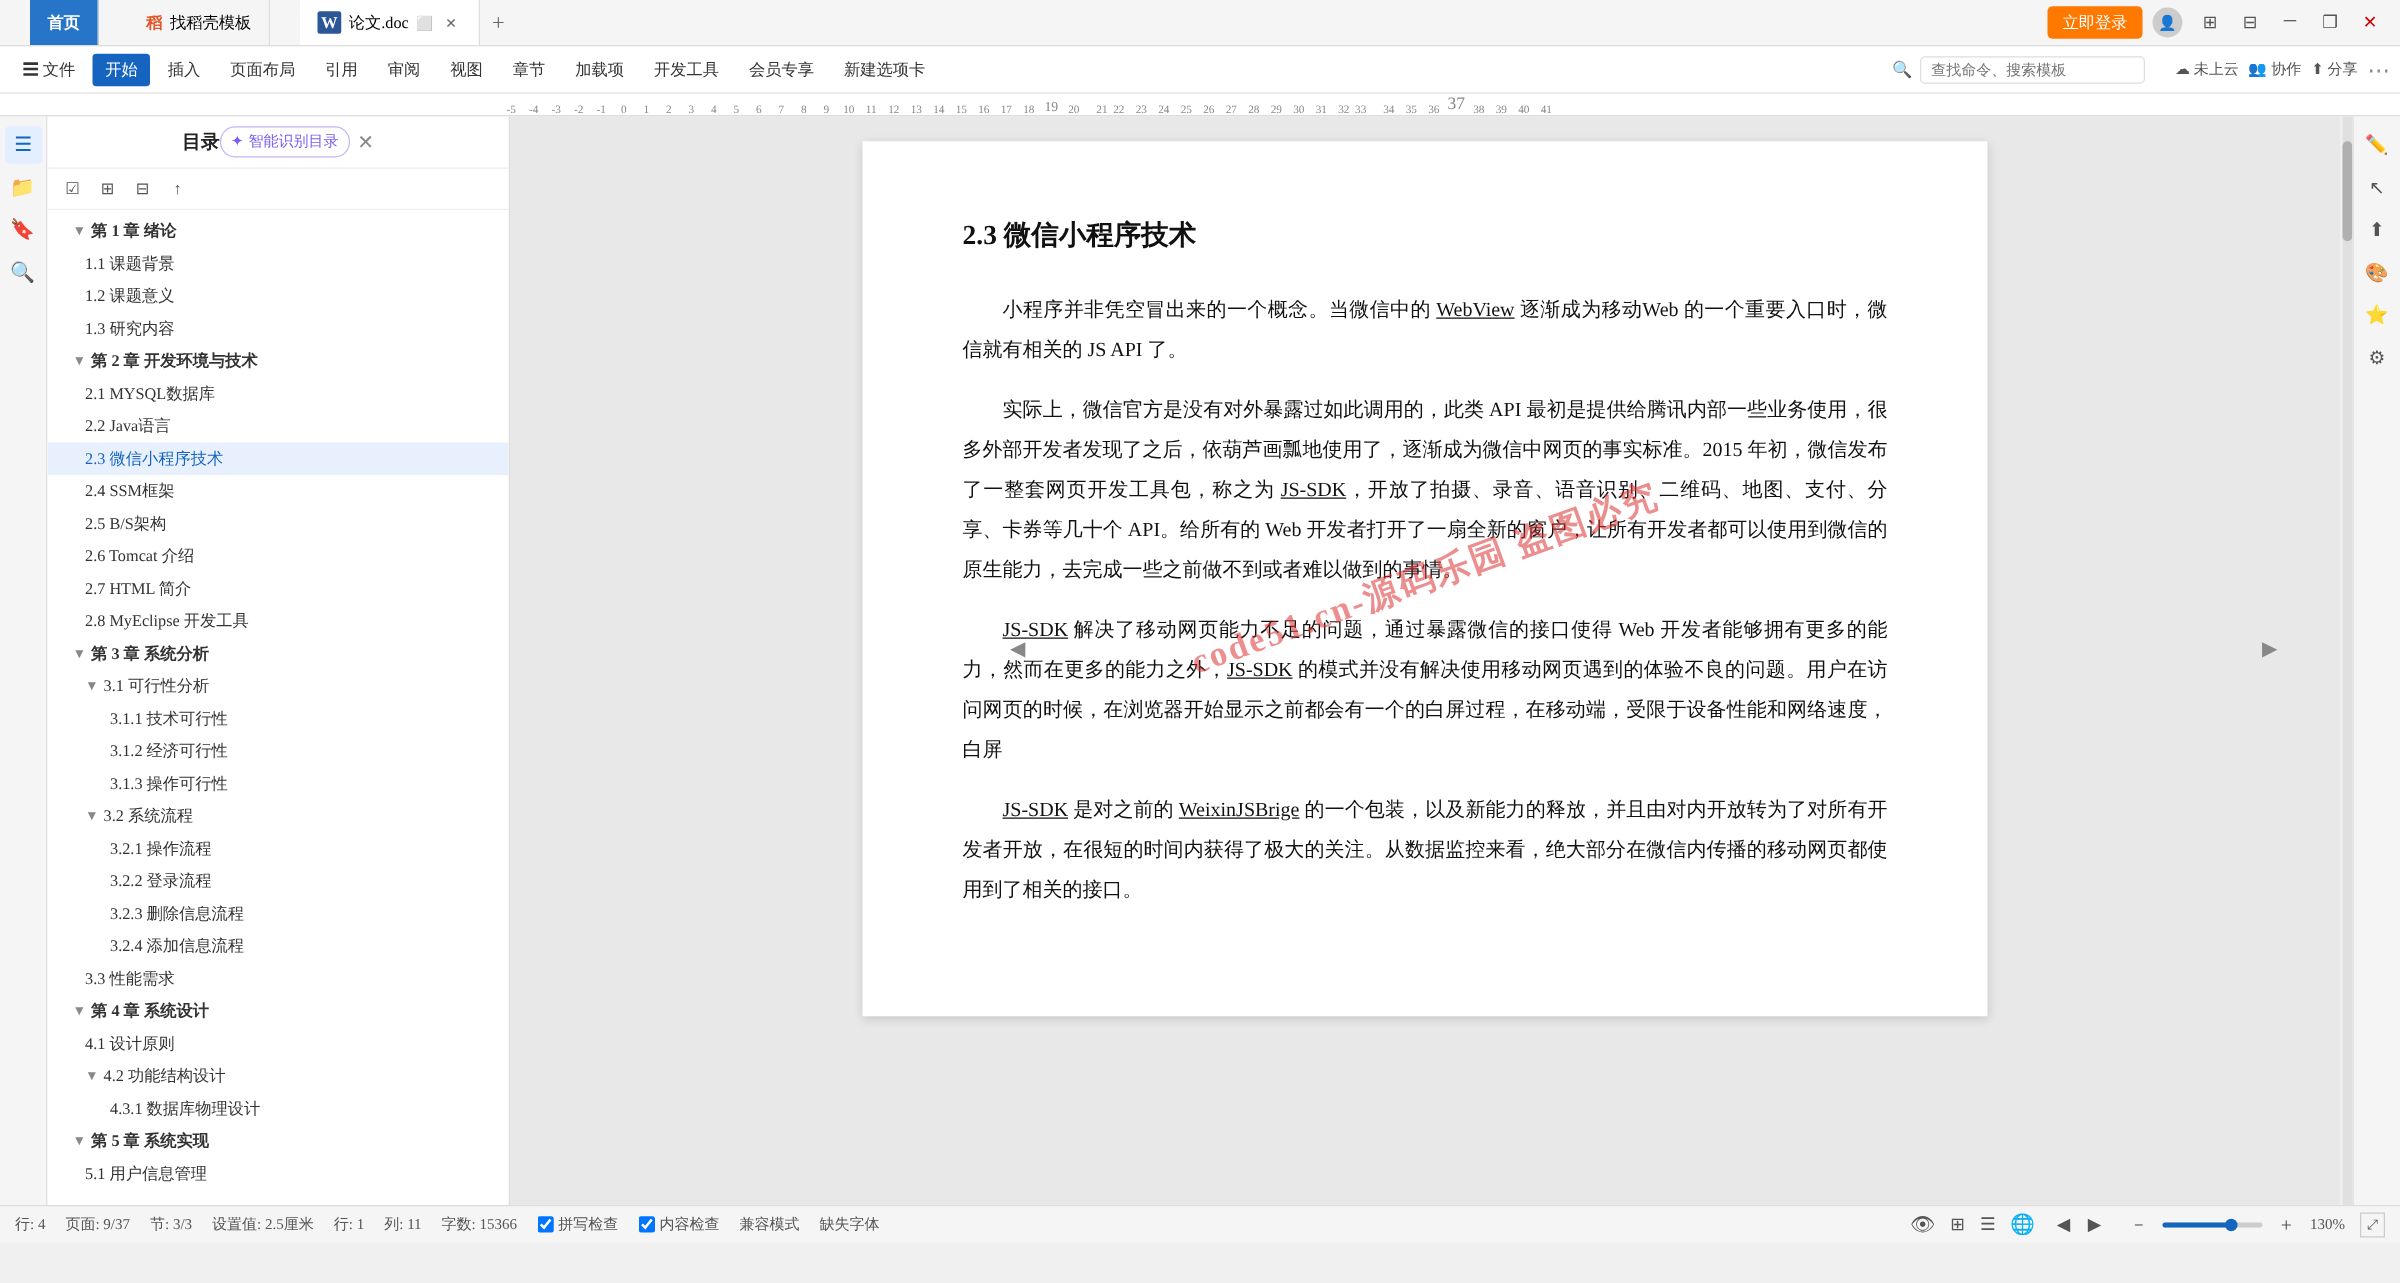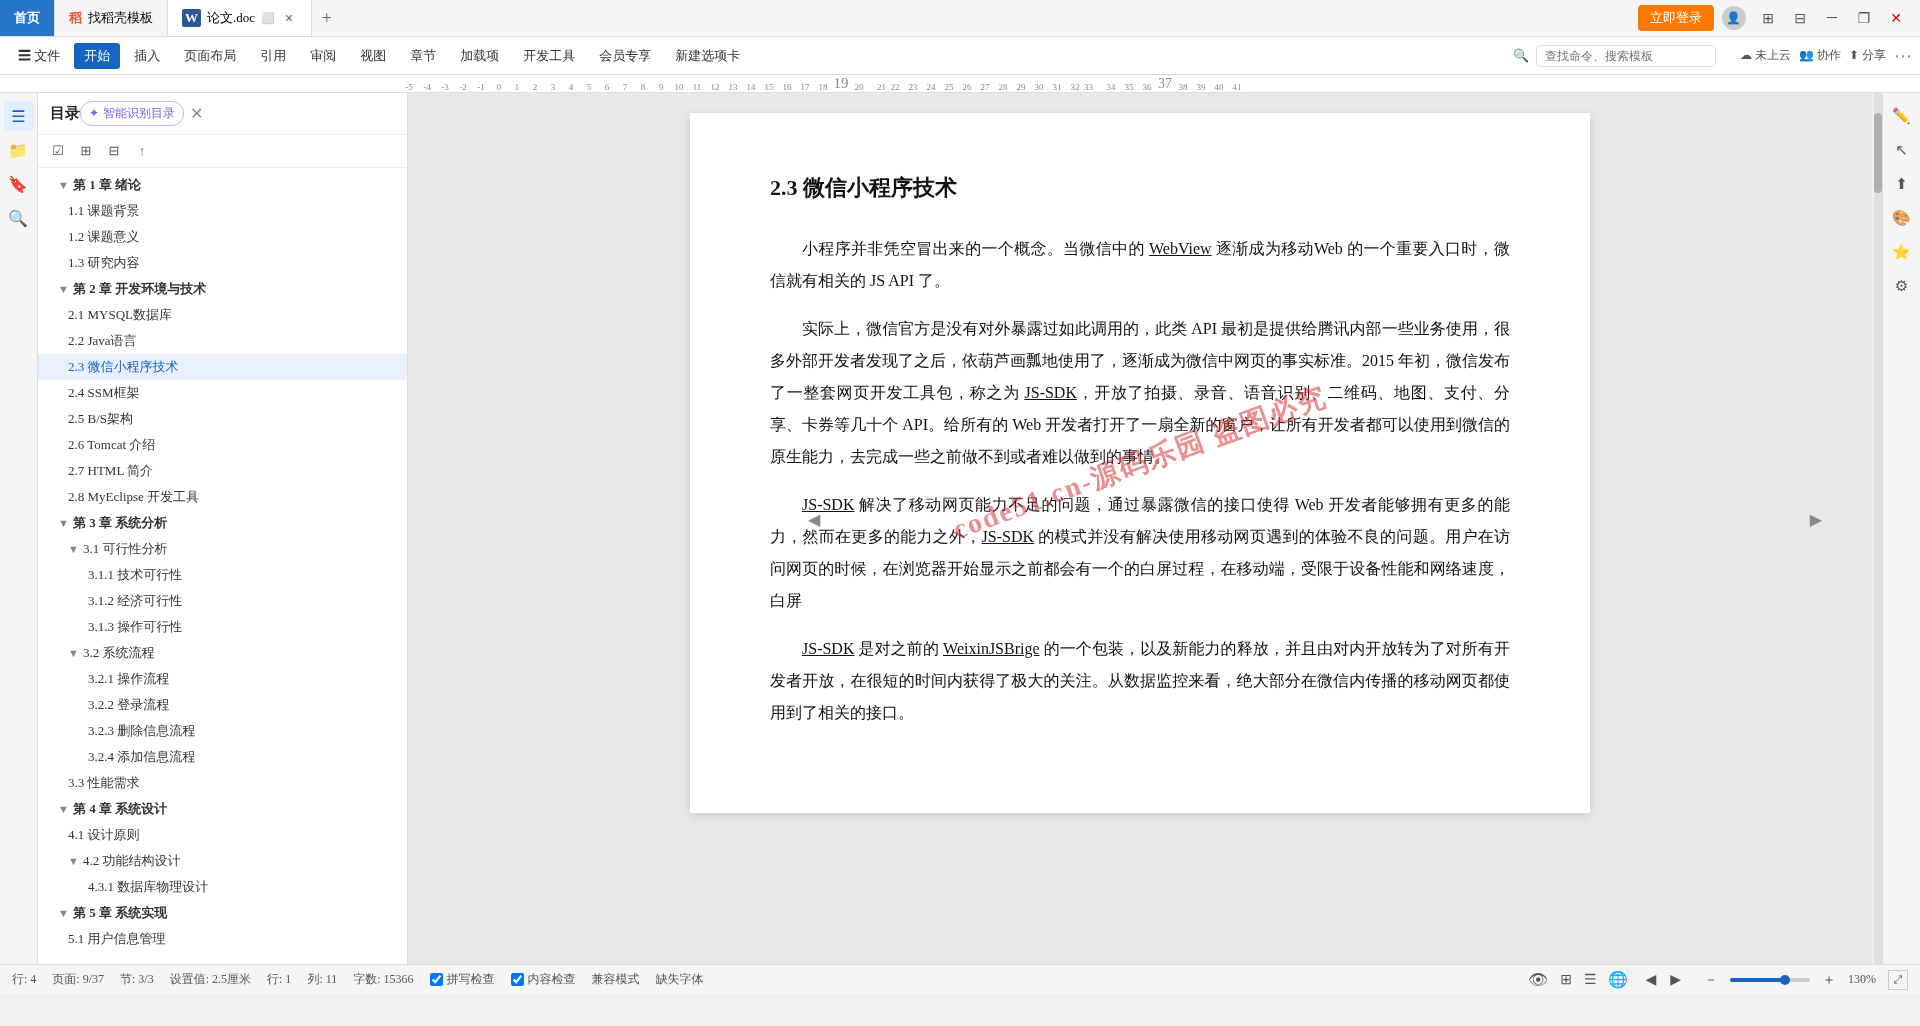--- a/index.html
+++ b/index.html
@@ -23,20 +23,21 @@
     .tab-item {
       display: flex;
       align-items: center;
       padding: 0 14px;
       height: 100%;
       font-size: 13px;
       cursor: pointer;
       gap: 6px;
       position: relative;
       border-right: 1px solid #ddd;
+      margin-left: 24px;
     }
     .tab-item.active {
       background: #fff;
       border-bottom: none;
     }
     .tab-item.home {
       background: #2775c8;
       color: #fff;
       font-weight: bold;
     }
@@ -198,21 +199,21 @@
       width: 370px;
       background: #fff;
       border-right: 1px solid #ddd;
       display: flex;
       flex-direction: column;
       overflow: hidden;
     }
     .toc-header {
       display: flex;
       align-items: center;
-      justify-content: flex-start;
+      justify-content: center;
       padding: 8px 12px;
       border-bottom: 1px solid #eee;
     }
     .toc-title {
       font-size: 15px;
       font-weight: bold;
       color: #222;
     }
     .toc-close {
       cursor: pointer;
@@ -521,21 +522,21 @@
     <span style="font-size:9px;color:#888;width:18px;text-align:center;">9</span>
     <span style="font-size:9px;color:#888;width:18px;text-align:center;">10</span>
     <span style="font-size:9px;color:#888;width:18px;text-align:center;">11</span>
     <span style="font-size:9px;color:#888;width:18px;text-align:center;">12</span>
     <span style="font-size:9px;color:#888;width:18px;text-align:center;">13</span>
     <span style="font-size:9px;color:#888;width:18px;text-align:center;">14</span>
     <span style="font-size:9px;color:#888;width:18px;text-align:center;">15</span>
     <span style="font-size:9px;color:#888;width:18px;text-align:center;">16</span>
     <span style="font-size:9px;color:#888;width:18px;text-align:center;">17</span>
     <span style="font-size:9px;color:#888;width:18px;text-align:center;">18</span>
-    <span style="font-size:15px;color:#888;width:18px;text-align:center;">19</span>
+    <span style="font-size:11px;color:#888;width:18px;text-align:center;">19</span>
     <span style="font-size:9px;color:#888;width:18px;text-align:center;">20</span>
     <span style="font-size:9px;color:#888;width:18px;text-align:right;">21</span>
     <span style="font-size:9px;color:#888;width:18px;text-align:center;">22</span>
     <span style="font-size:9px;color:#888;width:18px;text-align:center;">23</span>
     <span style="font-size:9px;color:#888;width:18px;text-align:center;">24</span>
     <span style="font-size:9px;color:#888;width:18px;text-align:center;">25</span>
     <span style="font-size:9px;color:#888;width:18px;text-align:center;">26</span>
     <span style="font-size:9px;color:#888;width:18px;text-align:center;">27</span>
     <span style="font-size:9px;color:#888;width:18px;text-align:center;">28</span>
     <span style="font-size:9px;color:#888;width:18px;text-align:center;">29</span>

